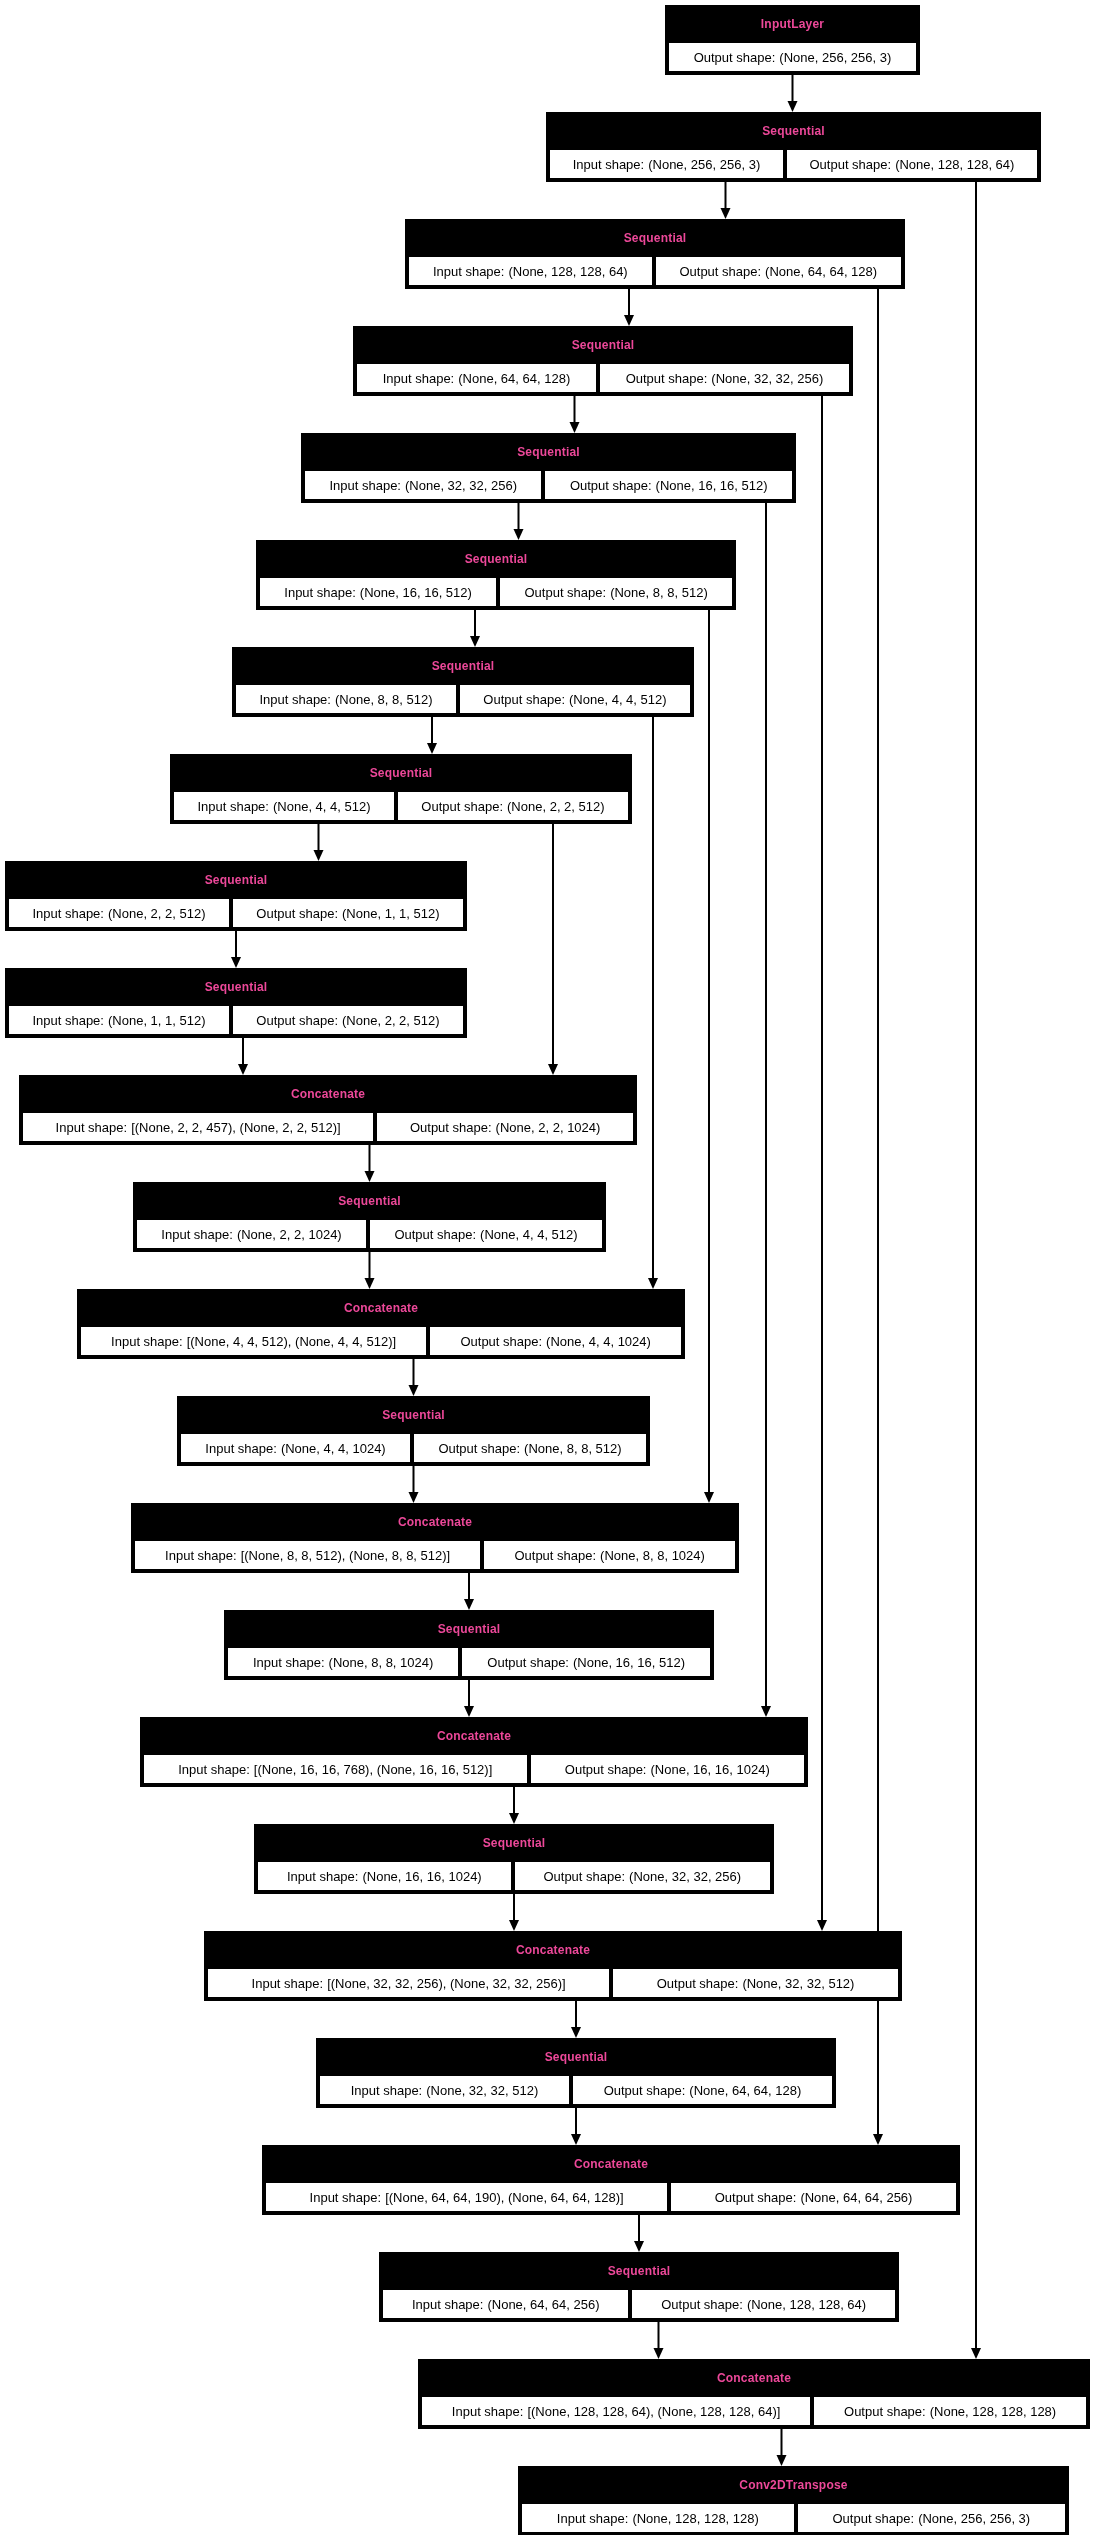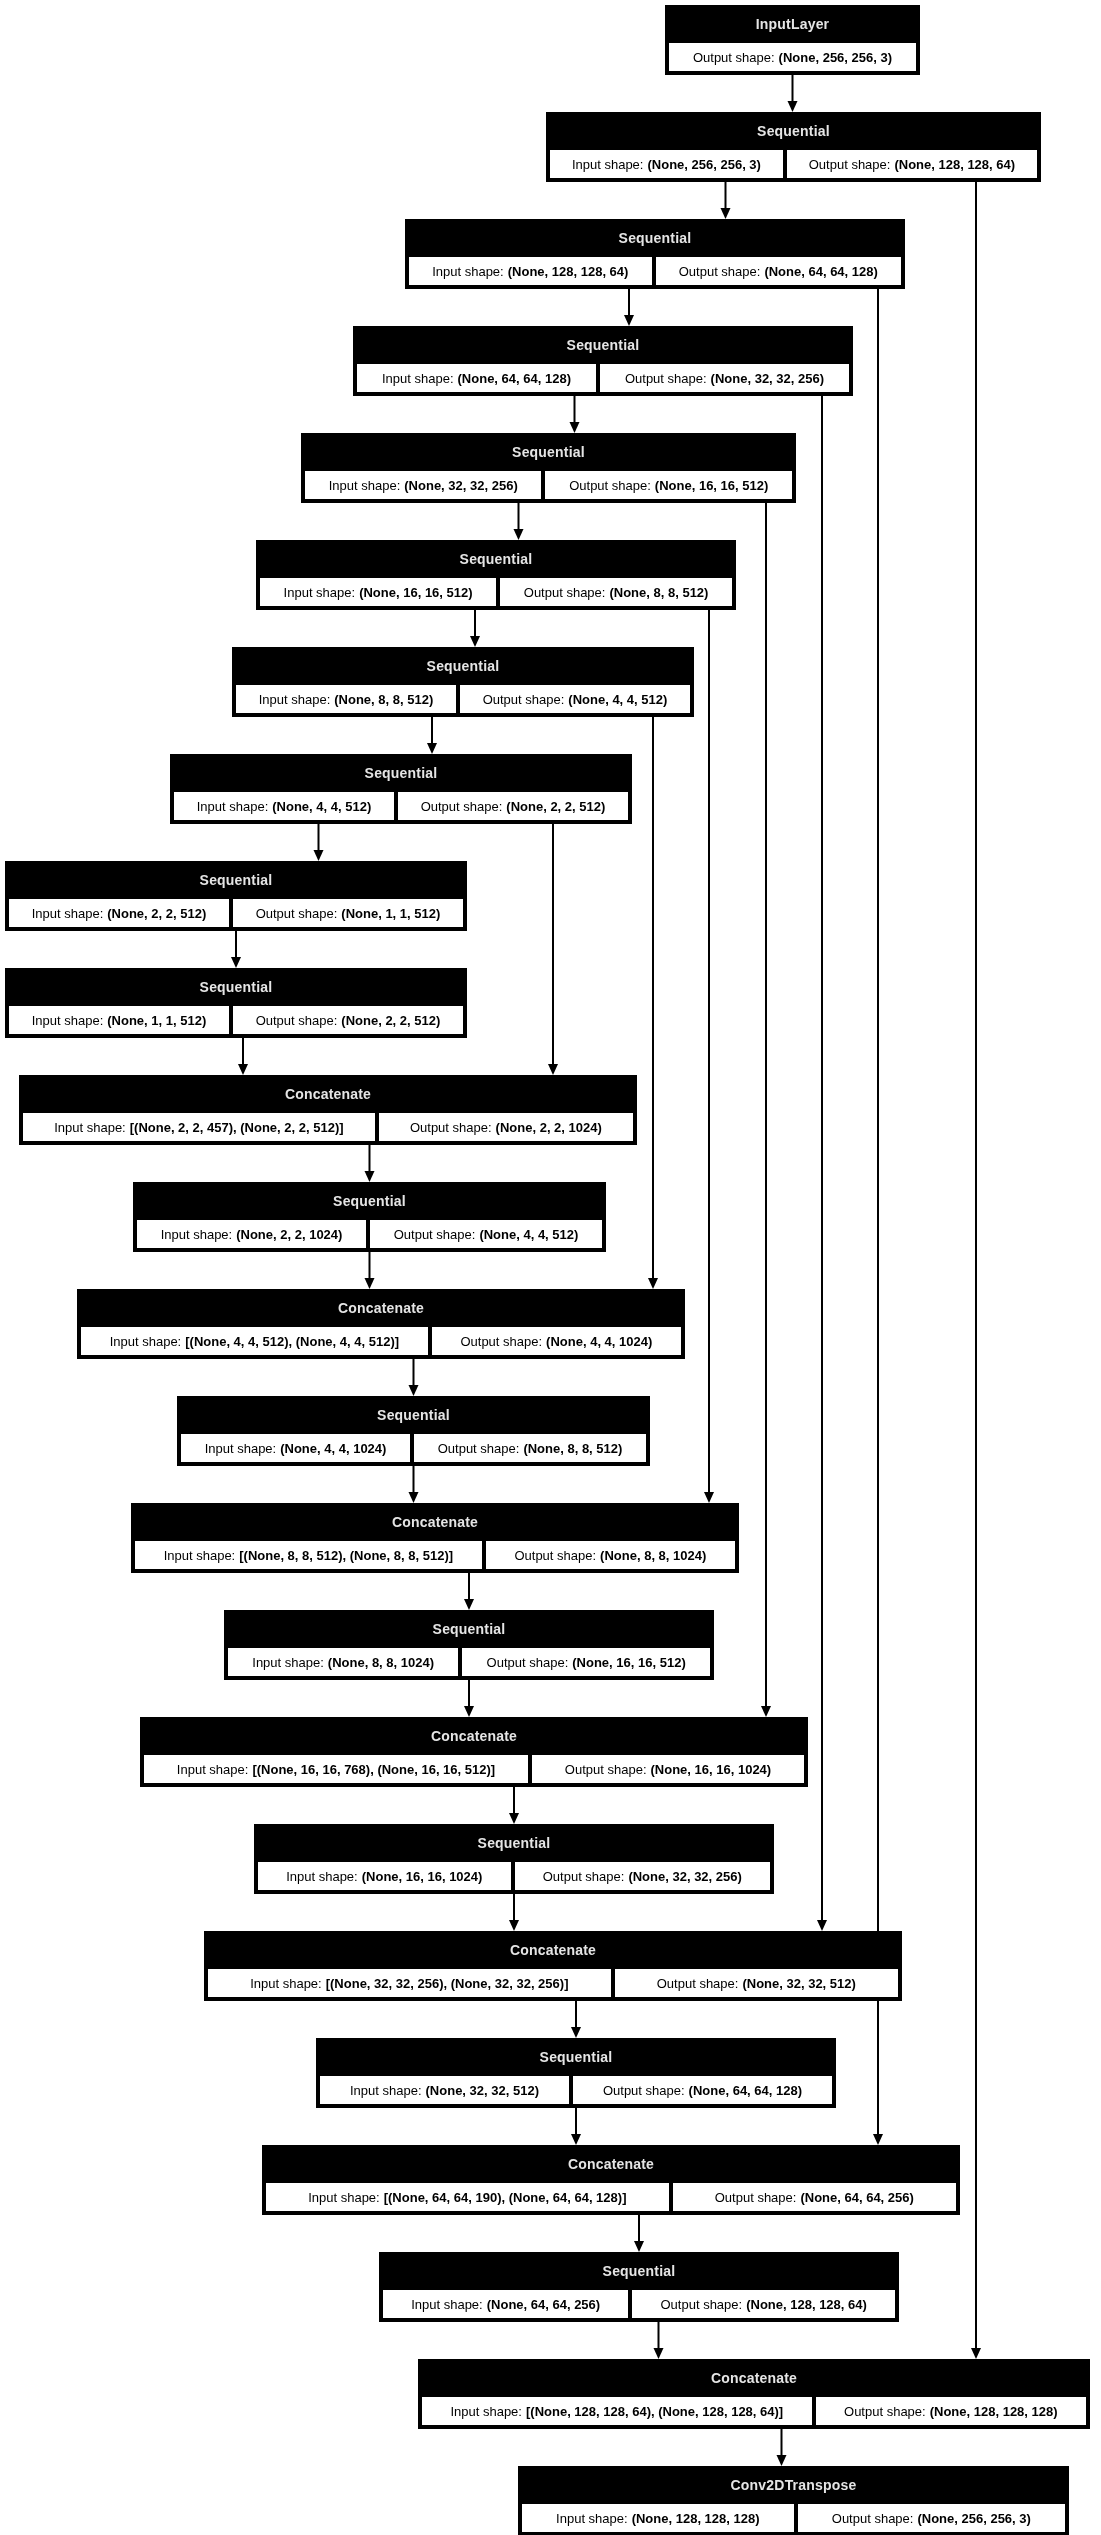--- a/index.html
+++ b/index.html
@@ -4,31 +4,31 @@
 <style>
   html,body{margin:0;padding:0;background:#ffffff;}
   body{width:1101px;height:2535px;position:relative;font-family:"Liberation Sans",sans-serif;}
   #canvas{position:absolute;left:0;top:0;width:1101px;height:2535px;}
   #edges{position:absolute;left:0;top:0;z-index:0;}
   .node{
     position:absolute;z-index:1;background:#000000;border:2px solid #000000;
     box-sizing:border-box;height:70px;display:flex;flex-direction:column;
   }
   .node-header{
-    height:34px;flex:0 0 34px;color:#e5e5e5;font-weight:bold;font-size:14px;
+    height:34px;flex:0 0 34px;color:#ec4899;font-weight:bold;font-size:12px;
     display:flex;align-items:center;justify-content:center;letter-spacing:.2px;
   }
   .node-body{flex:1 1 auto;display:flex;min-height:0;}
   .shape-cell{
     background:#ffffff;color:#000000;border:2px solid #000000;box-sizing:border-box;
     flex:1 1 auto;display:flex;align-items:center;justify-content:center;
     font-size:13px;white-space:nowrap;padding:0 8px;overflow:hidden;
   }
   .shape-cell .prefix{font-weight:normal;}
-  .shape-cell .shape{font-weight:bold;margin-left:4px;}
+  .shape-cell .shape{font-weight:normal;margin-left:4px;}
 </style>
 </head>
 <body>
 
 <div id="canvas">
   <svg id="edges" width="1101" height="2535">
       <line x1="792.5" y1="75" x2="792.5" y2="103" stroke="#000000" stroke-width="2"></line>
       <polygon points="787.5,101 797.5,101 792.5,112" fill="#000000"></polygon>
       <line x1="725.5" y1="182" x2="725.5" y2="210" stroke="#000000" stroke-width="2"></line>
       <polygon points="720.5,208 730.5,208 725.5,219" fill="#000000"></polygon>

